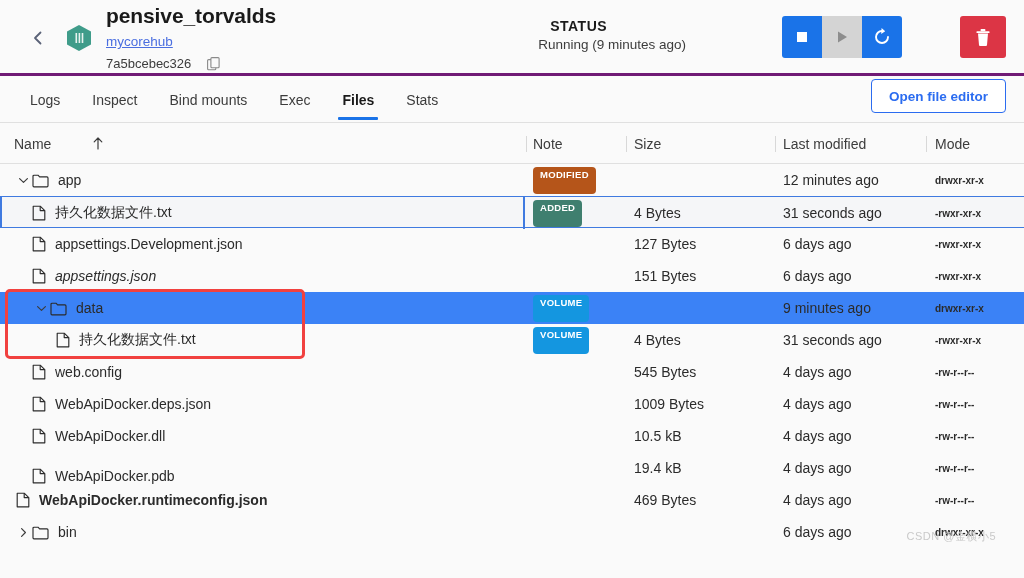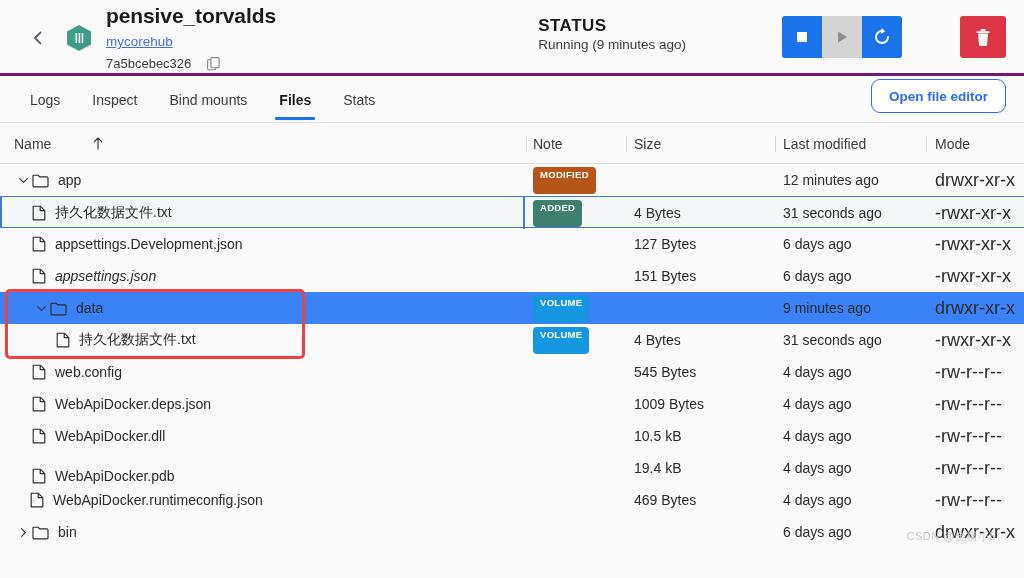--- a/index.html
+++ b/index.html
@@ -67,25 +67,26 @@
     line-height: 18px;
   }
   .copy-icon { cursor: pointer; display: inline-flex; }
 
   .status-block {
     position: absolute;
     right: 338px; top: 18px;
     text-align: left;
   }
   .status-label {
-    font-size: 17px;
+    font-size: 14px;
     font-weight: bold;
     color: #1a1a1a;
     letter-spacing: 0.5px;
     line-height: 16px;
+    margin-left: 12px;
   }
   .status-value {
     font-size: 13.5px;
     color: #3c3c3c;
     line-height: 20px;
     margin-top: 1px;
   }
 
   .action-group {
     position: absolute;
@@ -151,21 +152,21 @@
     height: 3px;
     background: #1a73e8;
     border-radius: 1px;
   }
   .editor-btn {
     position: absolute;
     right: 18px; top: 3px;
     height: 34px;
     padding: 0 17px;
     border: 1.5px solid #2b6cf0;
-    border-radius: 9px;
+    border-radius: 4px;
     background: #fff;
     color: #2b6cf0;
     font-size: 13.5px;
     font-weight: bold;
     font-family: "Liberation Sans", sans-serif;
     cursor: pointer;
     display: flex; align-items: center;
   }
 
   
@@ -262,22 +263,23 @@
   .cell-mod {
     position: absolute;
     left: 783px; top: 0; height: 32px;
     display: flex; align-items: center;
     font-size: 14px; color: #2b2b2b;
   }
   .cell-mode {
     position: absolute;
     left: 935px; top: 0; height: 32px;
     display: flex; align-items: center;
-    font-size: 18px; color: #2b2b2b;
+    font-size: 10px; color: #2b2b2b;
     white-space: nowrap;
+    font-weight: bold;
   }
 
   
   .annot {
     position: absolute;
     border: 3px solid #f1413f;
     border-radius: 5px;
     pointer-events: none;
     z-index: 5;
   }
@@ -364,20 +366,23 @@
   <div class="tabbar">
     <div class="tabs">
       <div class="tab">
           <span>Logs</span>
         </div>
       <div class="tab">
           <span>Inspect</span>
         </div>
       <div class="tab">
           <span>Bind mounts</span>
+        </div>
+      <div class="tab">
+          <span>Exec</span>
         </div>
       <div class="tab active">
           <span>Files</span>
         </div>
       <div class="tab">
           <span>Stats</span>
         </div>
     </div>
     <button class="editor-btn">Open file editor</button>
   </div>
@@ -557,21 +562,21 @@
                 <path d="M8.2 1.2 v4.4 h4.6" fill="none" stroke="#2b2b2b" stroke-width="1.15" stroke-linejoin="round"></path>
               </svg>
             </span>
             <span>WebApiDocker.pdb</span>
           </div>
           <div class="cell-size">19.4 kB</div>
           <div class="cell-mod">4 days ago</div>
           <div class="cell-mode">-rw-r--r--</div>
         </div>
         <div class="row">
-          <div class="cell-name" style="left: 30px;">
+          <div class="cell-name" style="left: 16px; font-weight: bold;">
             <span class="ficon">
               <svg width="14" height="16" viewBox="0 0 14 16">
                 <path d="M1.2 1.2 h7 l4.6 4.4 v9.2 h-11.6 z" fill="none" stroke="#2b2b2b" stroke-width="1.15" stroke-linejoin="round"></path>
                 <path d="M8.2 1.2 v4.4 h4.6" fill="none" stroke="#2b2b2b" stroke-width="1.15" stroke-linejoin="round"></path>
               </svg>
             </span>
             <span>WebApiDocker.runtimeconfig.json</span>
           </div>
           <div class="cell-size">469 Bytes</div>
           <div class="cell-mod">4 days ago</div>

